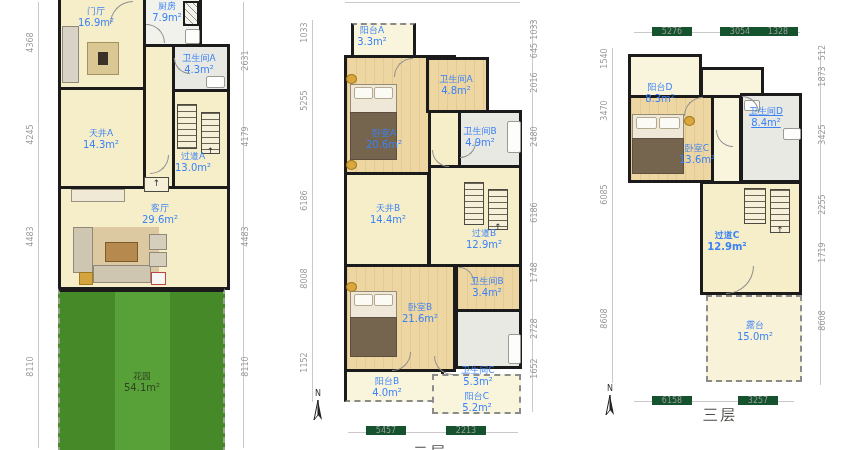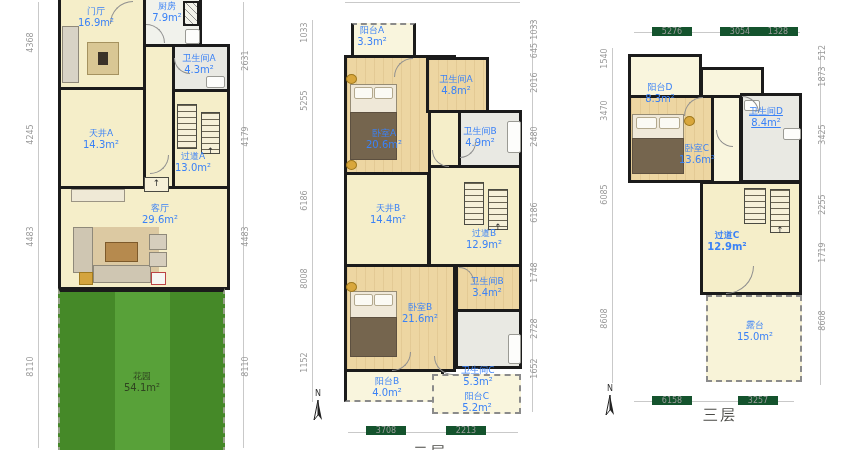--- a/index.html
+++ b/index.html
@@ -214,21 +214,21 @@
   <div class="dimline" style="left:532px;top:20px;width:1px;height:392px;"></div>
   <span class="dimv" style="left:514px;top:25px;">1033</span>
   <span class="dimv" style="left:514px;top:46px;">645</span>
   <span class="dimv" style="left:514px;top:78px;">2016</span>
   <span class="dimv" style="left:514px;top:132px;">2480</span>
   <span class="dimv" style="left:514px;top:208px;">6186</span>
   <span class="dimv" style="left:514px;top:268px;">1748</span>
   <span class="dimv" style="left:514px;top:324px;">2728</span>
   <span class="dimv" style="left:514px;top:364px;">1652</span>
   <div class="dimline" style="left:348px;top:432px;width:170px;height:1px;"></div>
-  <span class="dimh" style="left:366px;top:426px;">3708</span>
+  <span class="dimh" style="left:366px;top:426px;">5457</span>
   <span class="dimh" style="left:446px;top:426px;">2213</span>
 
   <div class="north" style="left:310px;top:390px;">
     <span class="nl">N</span>
     <svg width="12" height="24" viewBox="0 0 12 24">
       <polygon points="6,2 10,22 6,17" fill="#222"></polygon>
       <polygon points="6,2 2,22 6,17" fill="none" stroke="#222" stroke-width="1"></polygon>
     </svg>
   </div>
   <div class="floorname" style="left:400px;top:443px;">二层</div>

